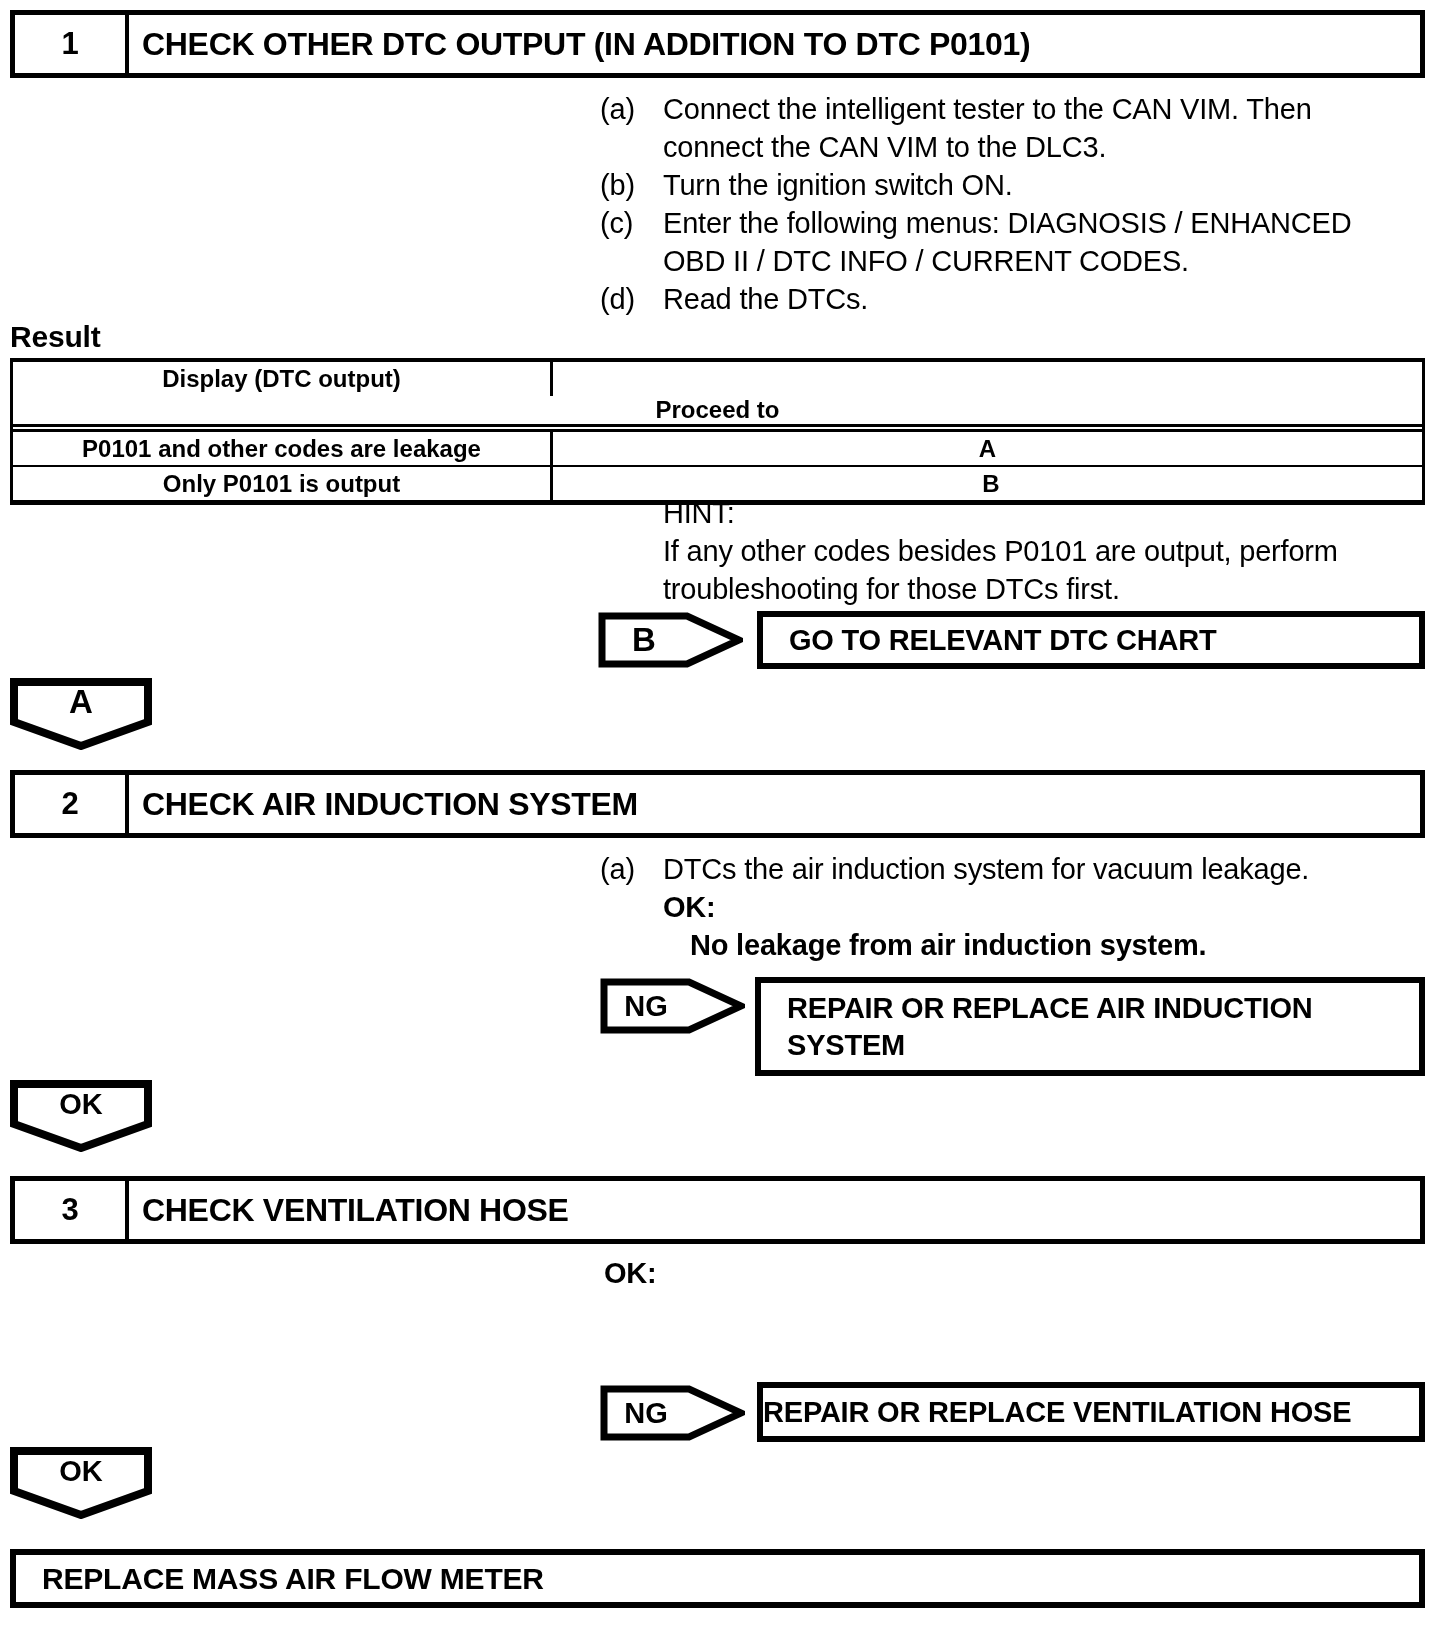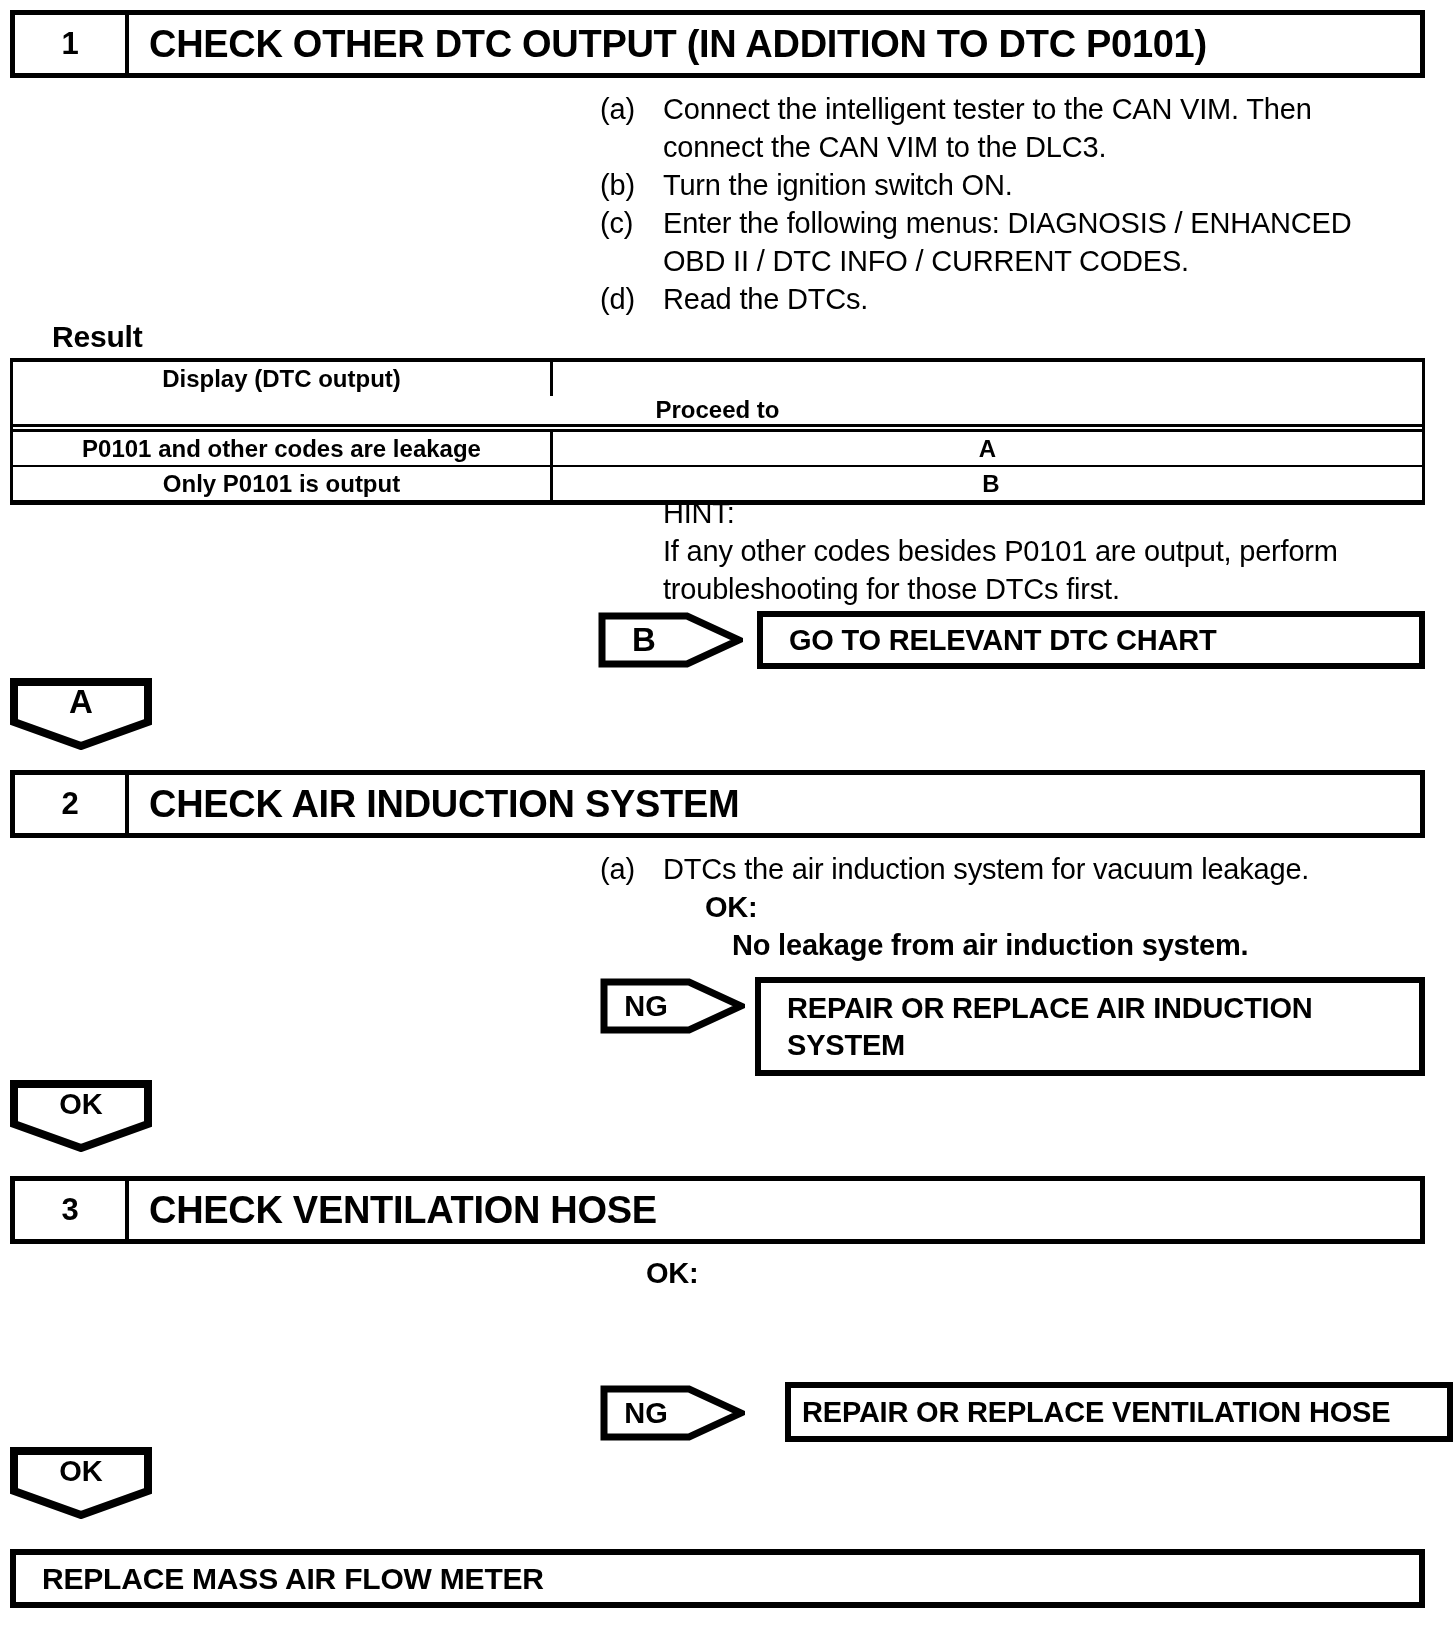--- a/index.html
+++ b/index.html
@@ -7,34 +7,34 @@
     position:relative;width:1456px;height:1628px;background:#ffffff;
     font-family:"Liberation Sans",sans-serif;color:#000;overflow:hidden;
   }
   .ml{white-space:pre-line;}
 
   
   .stepbox{position:absolute;left:10px;width:1415px;height:68px;border:5px solid #000;
     box-sizing:border-box;display:flex;background:#fff;}
   .stepbox .num{width:110px;border-right:4px solid #000;display:flex;align-items:center;
     justify-content:center;font-weight:700;font-size:31px;}
-  .stepbox .title{flex:1;display:flex;align-items:center;padding-left:20px;
-    font-weight:700;font-size:38px;letter-spacing:-0.3px;}
+  .stepbox .title{flex:1;display:flex;align-items:center;padding-left:13px;
+    font-weight:700;font-size:32px;letter-spacing:-0.3px;}
 
   
   .actionbox{position:absolute;border:6px solid #000;background:#fff;box-sizing:border-box;
     display:flex;align-items:center;font-weight:700;font-size:29px;letter-spacing:-0.2px;
     padding-left:26px;line-height:37px;}
 
   
   .substep{position:absolute;left:600px;display:flex;font-size:29px;line-height:38px;
     letter-spacing:-0.2px;}
   .substep .lbl{width:63px;flex:none;}
   .freetext{position:absolute;font-size:29px;line-height:38px;letter-spacing:-0.2px;}
-  .b{font-weight:700;margin-left:42px;}
+  .b{font-weight:700;}
 
   
   .rtable{position:absolute;left:10px;top:358px;width:1415px;border:3px solid #000;
     border-top-width:4px;border-bottom-width:5px;box-sizing:border-box;background:#fff;}
   .trow{display:flex;}
   .trow.mid{border-top:2px solid #000;gap:7px;}
   .thead-row{border-bottom:8px double #000;flex-direction:column;}
   .tcell{display:flex;align-items:center;justify-content:center;font-weight:700;
     font-size:24px;height:34px;box-sizing:border-box;}
   .tcell.c1{width:540px;border-right:3px solid #000;}
@@ -150,21 +150,21 @@
   </div>
 
   <div class="freetext b" style="left:604px;top:1254px;">OK:</div>
 
   <div class="pent-right" style="left:600px;top:1385px;">
     <svg width="145" height="56" viewBox="0 0 145 56">
       <polygon points="4,4 89,4 141,28 89,52 4,52" fill="#ffffff" stroke="#000000" stroke-width="7"></polygon>
     </svg>
     <span class="letter" style="font-size:29px;">NG</span>
   </div>
-  <div class="actionbox" style="left:757px;top:1382px;width:668px;height:60px;padding-left:11px;margin-left:28px;">REPAIR OR REPLACE VENTILATION HOSE</div>
+  <div class="actionbox" style="left:757px;top:1382px;width:668px;height:60px;padding-left:0;">REPAIR OR REPLACE VENTILATION HOSE</div>
 
   <div class="pent-down" style="left:10px;top:1447px;">
     <svg width="142" height="72" viewBox="0 0 142 72">
       <polygon points="4,4 138,4 138,44 71,68 4,44" fill="#ffffff" stroke="#000000" stroke-width="8"></polygon>
     </svg>
     <span class="letter" style="font-size:29px;">OK</span>
   </div>
 
   <div class="actionbox" style="left:10px;top:1549px;width:1415px;height:59px;font-size:30px;">REPLACE MASS AIR FLOW METER</div>
 

